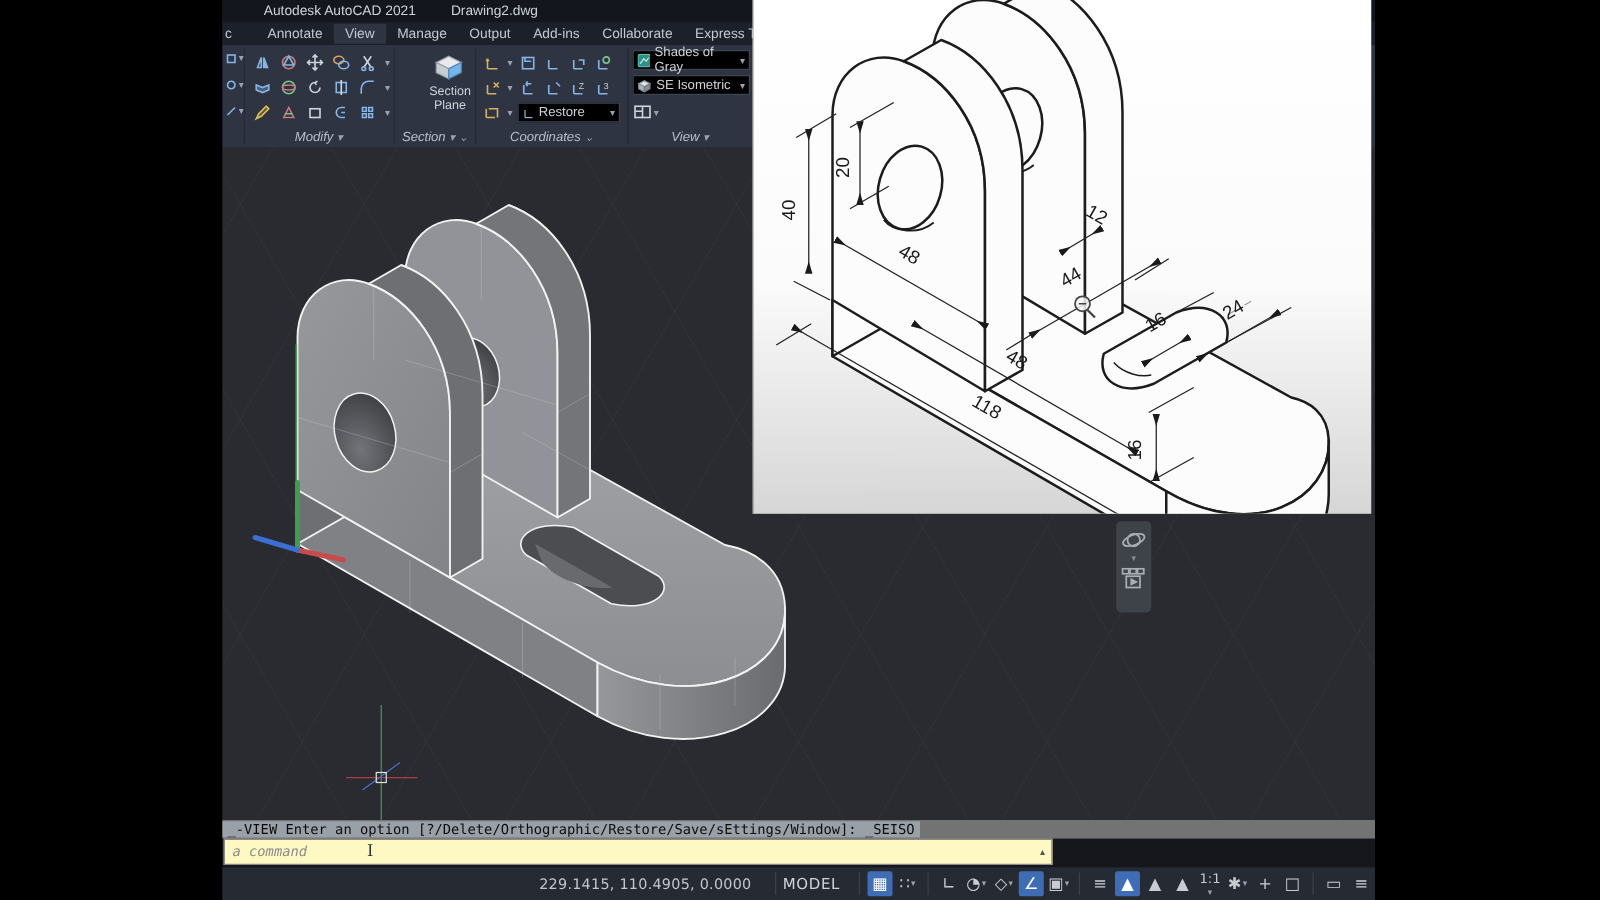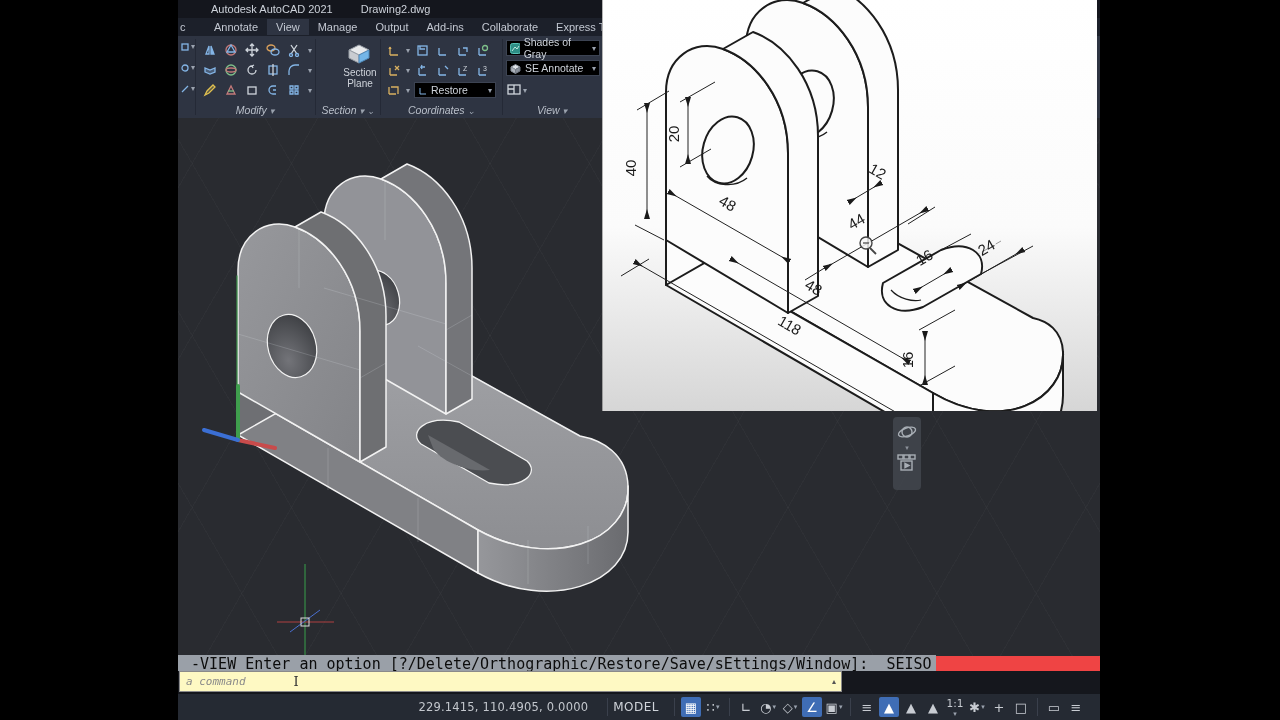--- a/index.html
+++ b/index.html
@@ -50,33 +50,33 @@
   .navbar svg{stroke:#a8aeb5;fill:none;stroke-width:1.4;}
   .navbar .ncaret{color:#8c929a;font-size:7px;line-height:6px;}
 
   
   .overlay{position:absolute;left:424px;top:0;width:495px;height:411px;z-index:50;
            background:linear-gradient(180deg,#ffffff 0%,#fbfbfb 55%,#d6d6d6 100%);
            border-left:1px solid rgba(40,40,40,.35);box-sizing:border-box;overflow:hidden;}
   .overlay svg text{font-family:"Liberation Sans",sans-serif;font-size:15px;fill:#1a1a1a;}
 
   
-  .cmdhist{position:absolute;left:0;top:656px;width:100%;height:15px;background:#ef4444;
-           font-family:"DejaVu Sans Mono",monospace;font-size:15px;display:flex;align-items:center;}
+  .cmdhist{position:absolute;left:0;top:656px;width:100%;height:15px;background:#737373;
+           font-family:"DejaVu Sans Mono",monospace;font-size:11px;display:flex;align-items:center;}
   .cmdhist .hl{background:#9aa0a8;color:#0c0c0c;padding:0 4px;white-space:pre;}
   .cmdrow{position:absolute;left:0;top:671px;width:100%;height:23px;background:#15171d;}
   .cmdbox{position:absolute;left:1px;top:0;width:663px;height:21px;background:#fef9c3;
           border:1px solid #8a8a8a;box-sizing:border-box;display:flex;align-items:center;}
   .cmdbox .ph{font-family:"DejaVu Sans Mono",monospace;font-style:italic;font-size:11px;color:#8a8a8a;margin-left:6px;}
   .cmdbox .ibeam{margin-left:48px;font-family:"DejaVu Serif",serif;font-size:13px;color:#333;}
   .cmdbox .uparr{margin-left:auto;margin-right:5px;color:#555;font-size:8px;}
 
   
   .statusbar{position:absolute;left:0;top:694px;width:100%;height:26px;background:#252a33;
-             display:flex;align-items:center;justify-content:flex-end;padding-right:13px;box-sizing:border-box;
+             display:flex;align-items:center;justify-content:flex-end;padding-right:0;box-sizing:border-box;
              font-family:"DejaVu Sans",sans-serif;}
   .coords{color:#c3c7cd;font-size:11.5px;margin-right:14px;letter-spacing:.2px;}
   .model{color:#d0d4da;font-size:12px;margin-right:10px;letter-spacing:.5px;}
   .ssep{width:1px;height:18px;background:#3a404c;margin:0 5px;}
   .sic{min-width:20px;height:20px;display:flex;align-items:center;justify-content:center;
        color:#c8ccd2;font-size:13px;margin:0 1px;border-radius:2px;gap:1px;}
   .sic.active{background:#3f6db5;color:#fff;}
   .sic .scaret{font-size:7px;color:#9aa2ae;}
   .sic.textic{font-size:10.5px;flex-direction:column;}
 </style>
@@ -336,21 +336,21 @@
               </svg>
           <span>Shades of Gray</span>
           <span class="dfc">▾</span>
         </div>
         <div class="dropfield" style="width:86px;margin-bottom:6px;">
           <svg width="11" height="11">
                 <path d="M1,4 L5.5,1.5 L10,4 L5.5,6.5 Z" fill="#dfe3e8" stroke="#8b929c"></path>
                 <path d="M1,4 L1,8 L5.5,10.5 L5.5,6.5 Z" fill="#aeb4bc" stroke="#8b929c"></path>
                 <path d="M5.5,6.5 L5.5,10.5 L10,8 L10,4 Z" fill="#888f99" stroke="#737a85"></path>
               </svg>
-          <span>SE Annotate</span>
+          <span>SE Isometric</span>
           <span class="dfc">▾</span>
         </div>
         <div style="display:flex;align-items:center;">
           <span class="mi">
                 <svg width="14" height="14">
                   <rect x="1" y="2" width="12" height="9" stroke="#cfd5dc"></rect>
                   <path d="M7,2 L7,11 M1,6 L7,6" stroke="#cfd5dc"></path>
                 </svg>
               </span>
           <span class="caret">▾</span>

